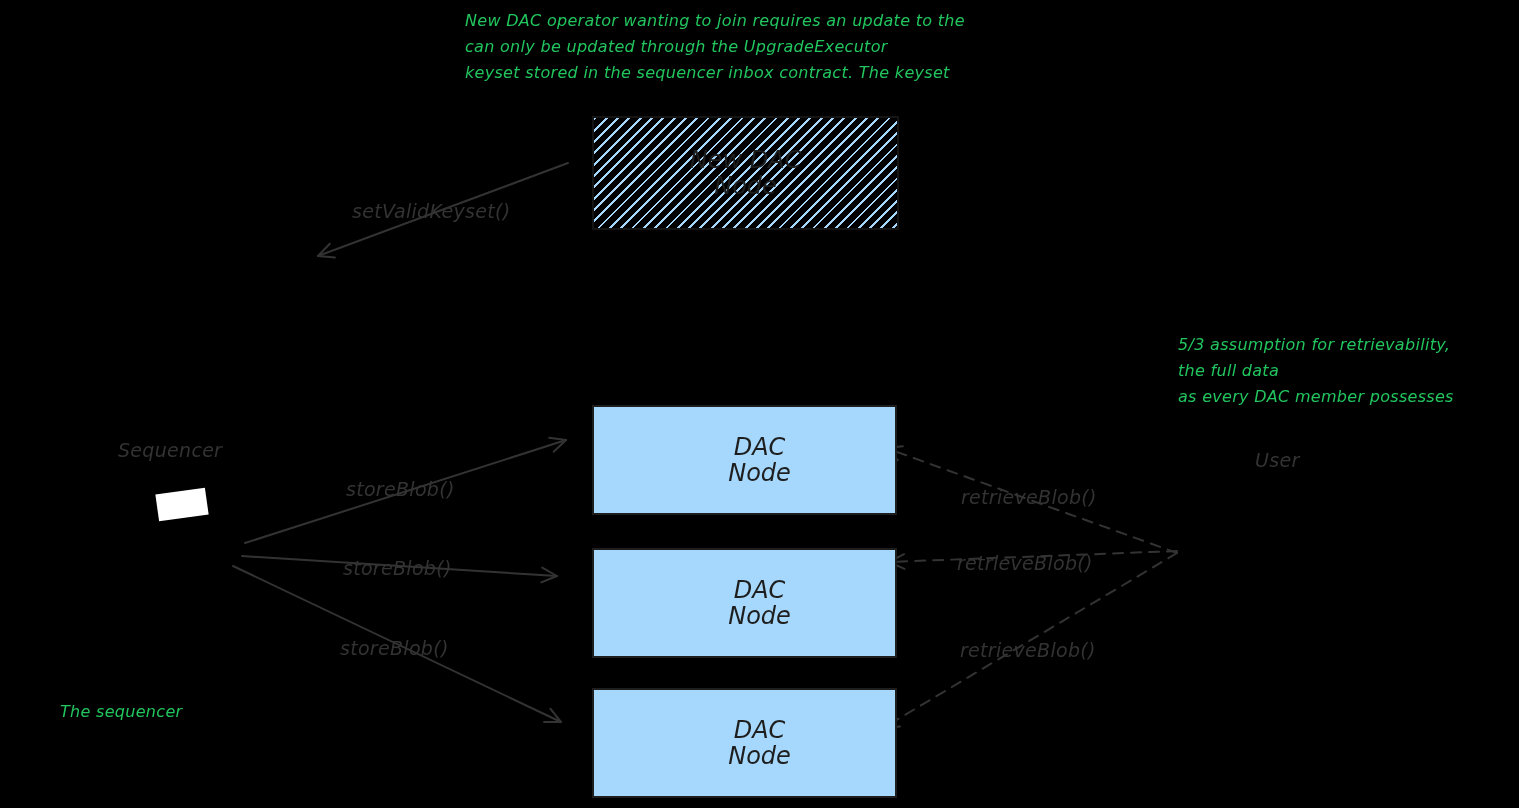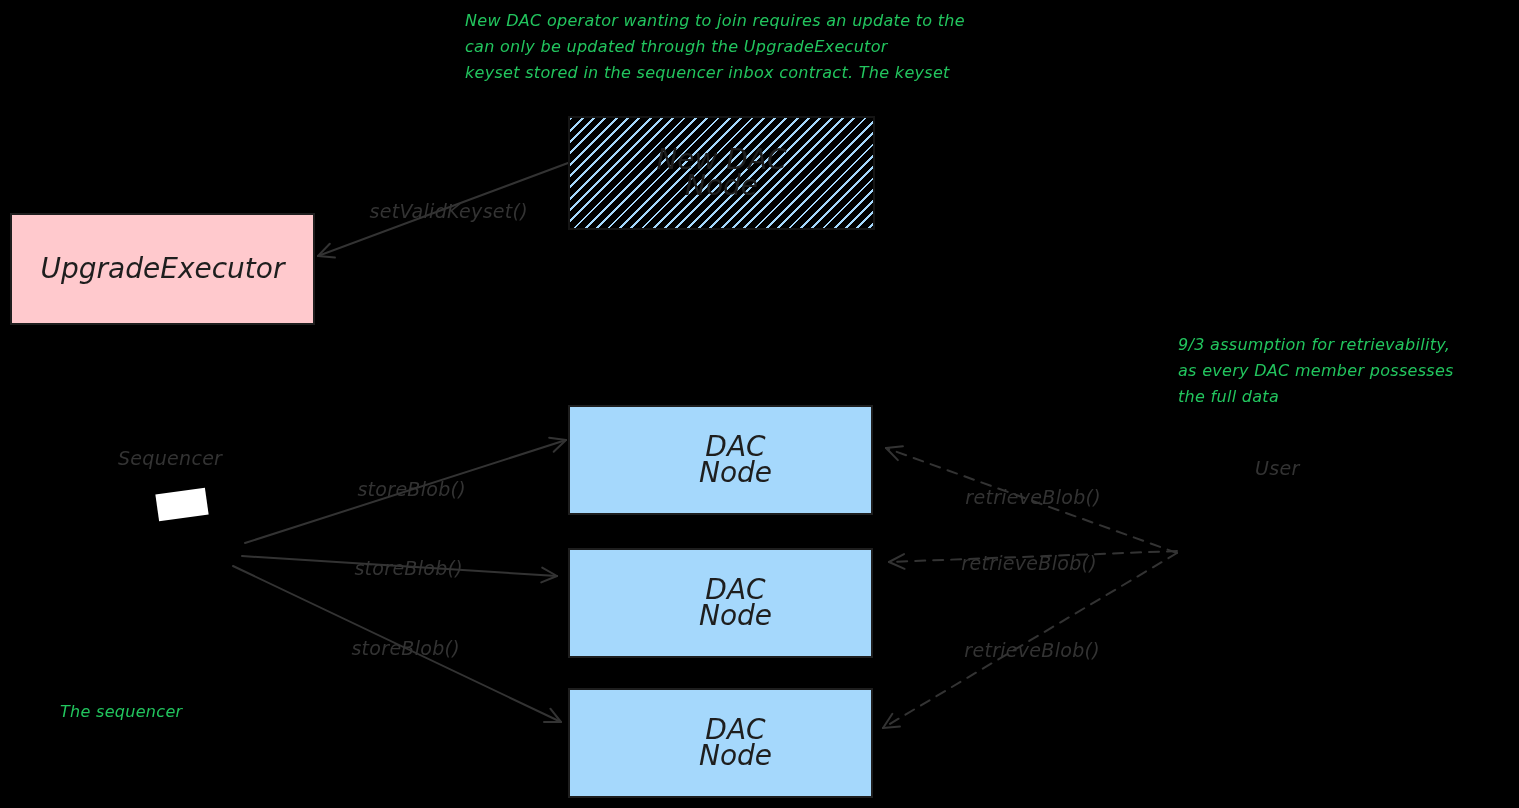--- a/index.html
+++ b/index.html
@@ -7,34 +7,35 @@
     position: relative;
     width: 1519px;
     height: 808px;
     background: #000000;
     overflow: hidden;
     font-family: "DejaVu Sans", sans-serif;
     font-style: italic;
   }
   .note { position: absolute; color: #22c55e; font-size: 16px; line-height: 26px; letter-spacing: 0.3px; white-space: nowrap; }
   .note.parallel { line-height: 27px; margin-left: 20px; }
-  .edge-label { position: absolute; color: #333333; font-size: 19px; letter-spacing: 0.3px; text-align: right; white-space: nowrap; }
-  .actor-label { position: absolute; color: #333333; font-size: 19px; letter-spacing: 0.3px; white-space: nowrap; margin-top: 8px; }
+  .edge-label { position: absolute; color: #333333; font-size: 19px; letter-spacing: 0.3px; text-align: left; white-space: nowrap; }
+  .actor-label { position: absolute; color: #333333; font-size: 19px; letter-spacing: 0.3px; white-space: nowrap; }
   .box {
     position: absolute;
     display: flex;
     flex-direction: column;
     align-items: center;
     justify-content: center;
     border: 2px solid #1e1e1e;
     color: #1e1e1e;
-    font-size: 28px;
+    font-size: 24px;
     line-height: 26px;
     text-align: center;
     box-sizing: border-box;
+    margin-left: 24px;
   }
   .box.pink { left: 10px; top: 213px; width: 305px; height: 112px; background: #ffc9cd; }
   .box.hatched {
     left: 568px; top: 116px; width: 307px; height: 114px;
     background: repeating-linear-gradient(135deg, #a5d8fc 0px, #a5d8fc 2px, transparent 2px, transparent 8px);
     border-color: #151515;
   }
   .box.blue { left: 568px; width: 305px; height: 110px; background: #a5d8fc; padding-left: 30px; }
   .box.dac-1 { top: 405px; }
   .box.dac-2 { top: 548px; }
@@ -92,23 +93,20 @@
     <div>New DAC operator wanting to join requires an update to the</div>
     <div>can only be updated through the UpgradeExecutor</div>
     <div>keyset stored in the sequencer inbox contract. The keyset</div>
   </div>
 
   <div class="box hatched">
     <div>New DAC</div>
     <div>Node</div>
   </div>
 
-  <div class="box pink">
-    <div>UpgradeExecutor</div>
-  </div>
 
   <div class="edge-label" style="left:352px; top:200px; width:176px;">setValidKeyset()</div>
 
   <div class="actor-label" style="left:118px; top:439px;">Sequencer</div>
   <div class="seq-screen"></div>
 
   <div class="edge-label" style="left:346px; top:478px; width:120px;">storeBlob()</div>
   <div class="edge-label" style="left:343px; top:557px; width:120px;">storeBlob()</div>
   <div class="edge-label" style="left:340px; top:637px; width:120px;">storeBlob()</div>
 
@@ -125,22 +123,22 @@
     <div>Node</div>
   </div>
 
   <div class="edge-label" style="left:961px; top:486px; width:140px;">retrieveBlob()</div>
   <div class="edge-label" style="left:957px; top:552px; width:140px;">retrieveBlob()</div>
   <div class="edge-label" style="left:960px; top:639px; width:140px;">retrieveBlob()</div>
 
   <div class="actor-label" style="left:1255px; top:449px;font-style:italic;">User</div>
 
   <div class="note" style="left:1178px; top:332px;">
-    <div>9/3 assumption for retrievability,</div>
+    <div>5/3 assumption for retrievability,</div>
+    <div>the full data</div>
     <div>as every DAC member possesses</div>
-    <div>the full data</div>
   </div>
 
   <div class="note parallel" style="left:40px; top:698px;">
     <div>The sequencer</div>
   </div>
 
 </div>
 
 </body></html>

